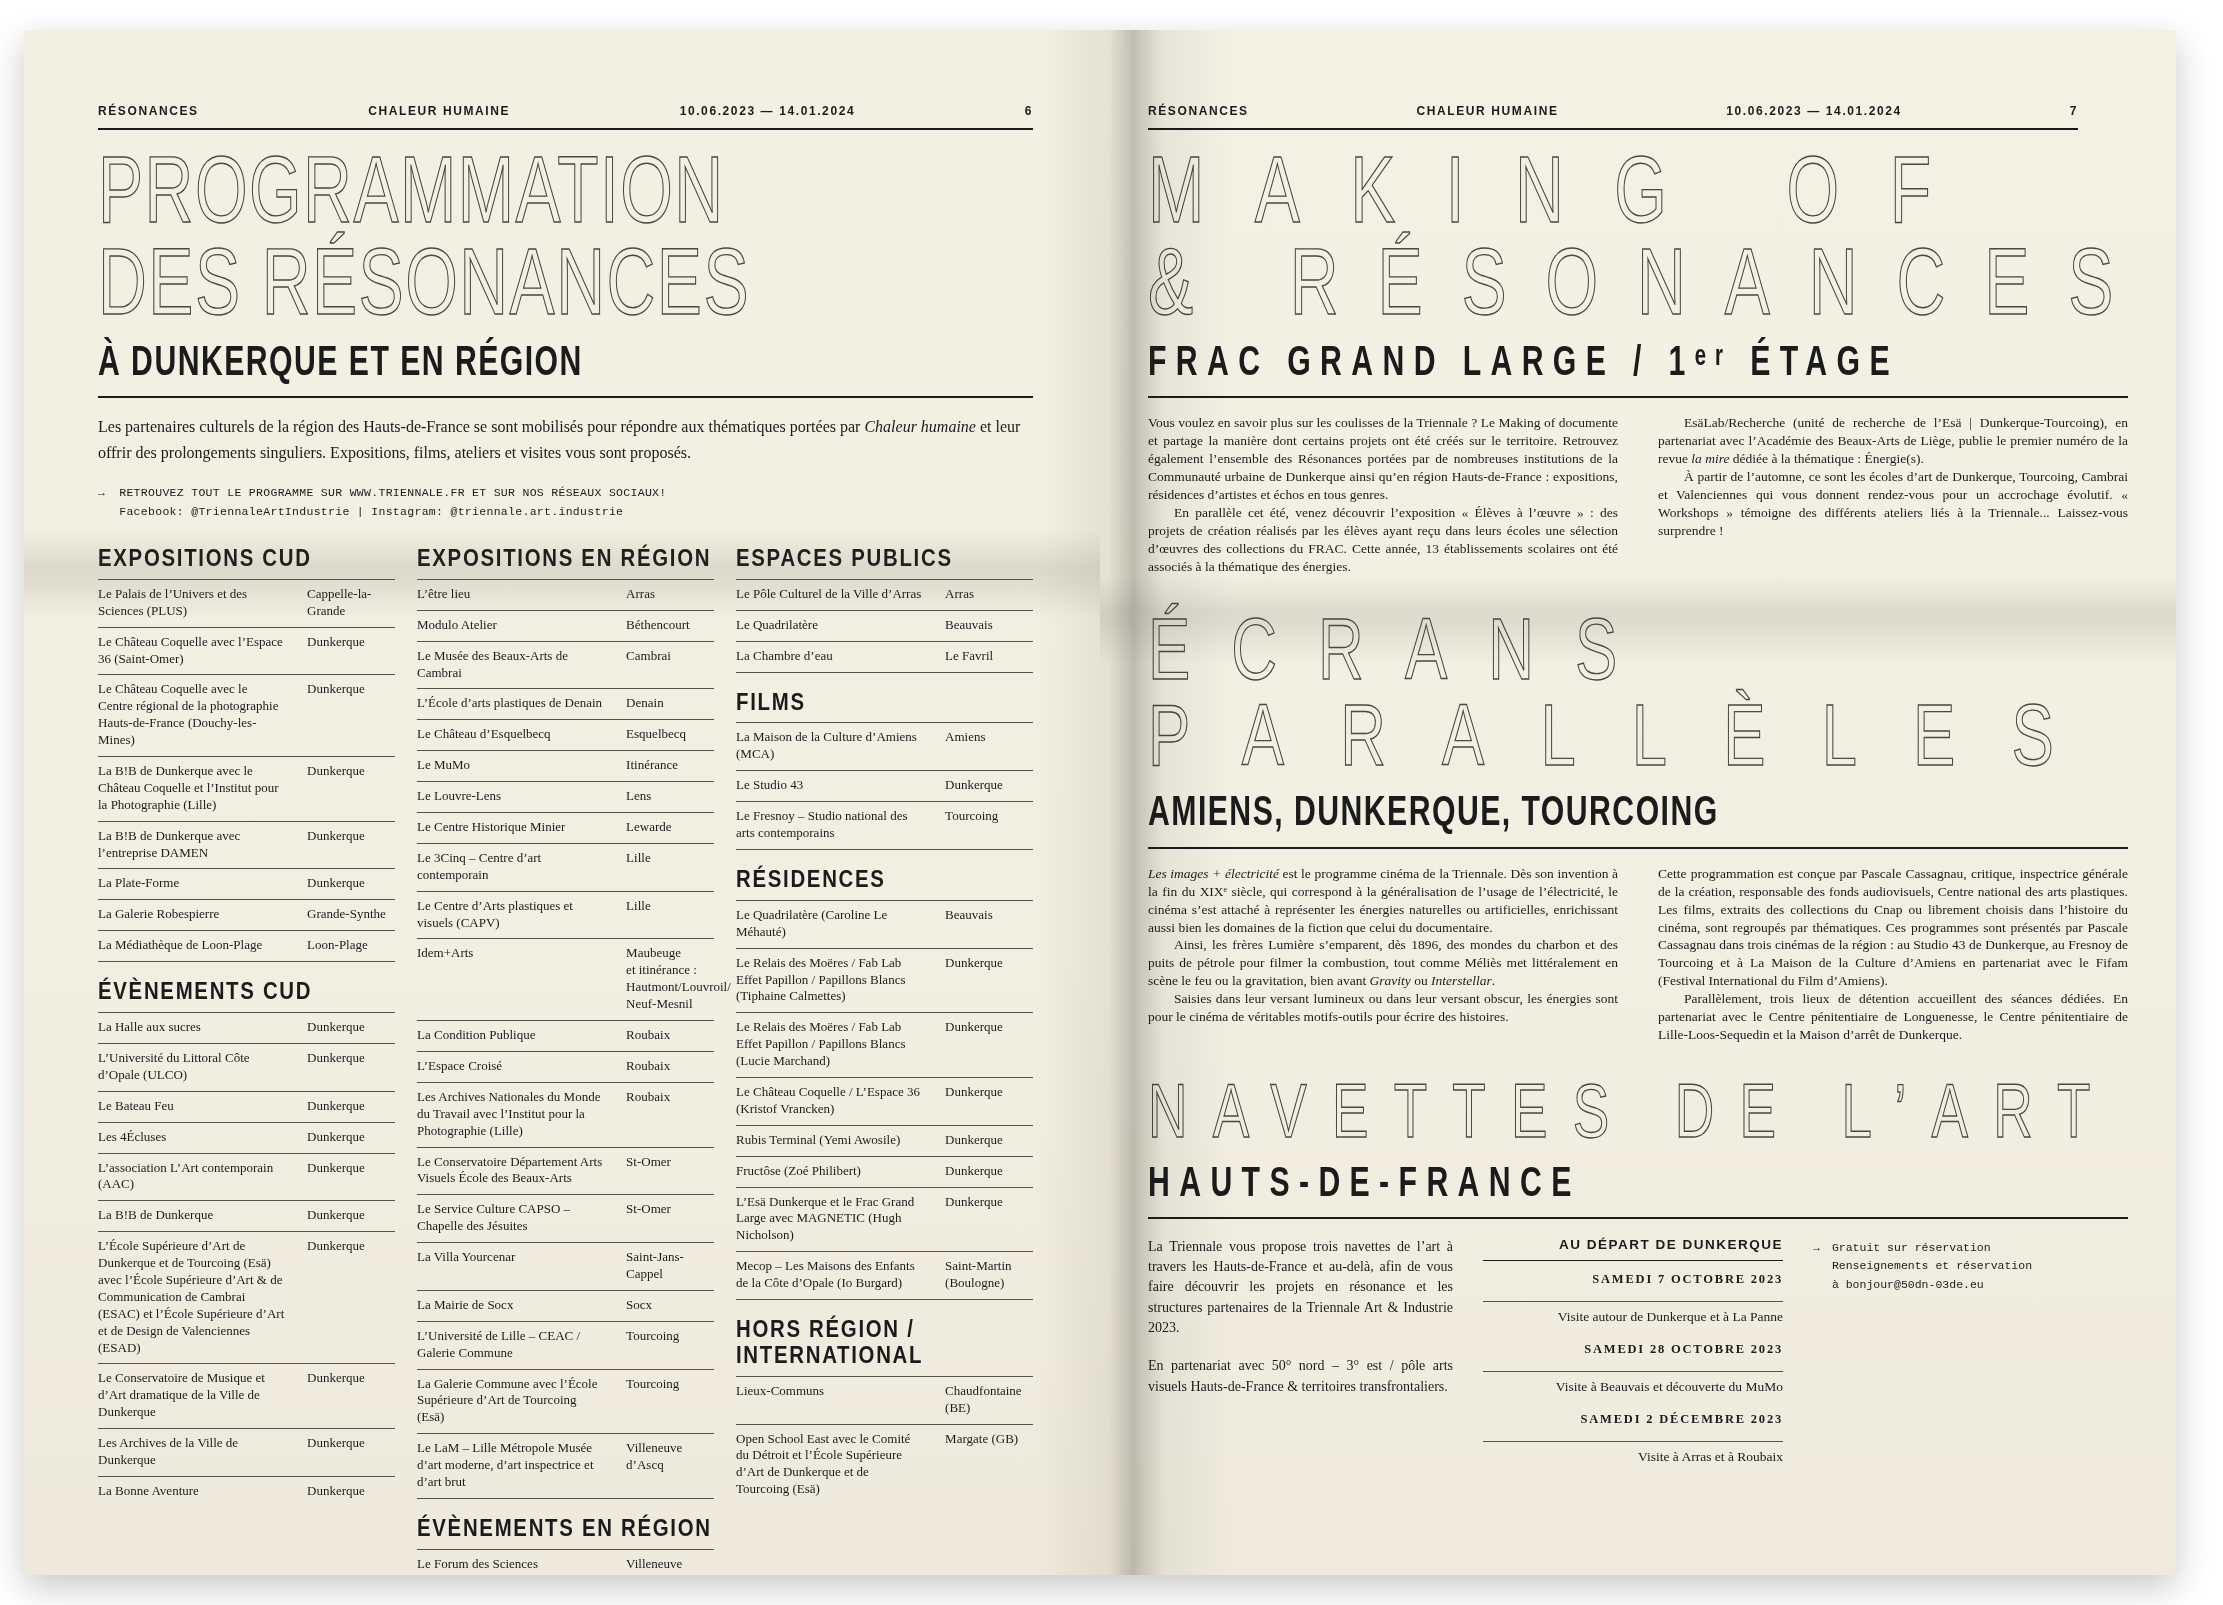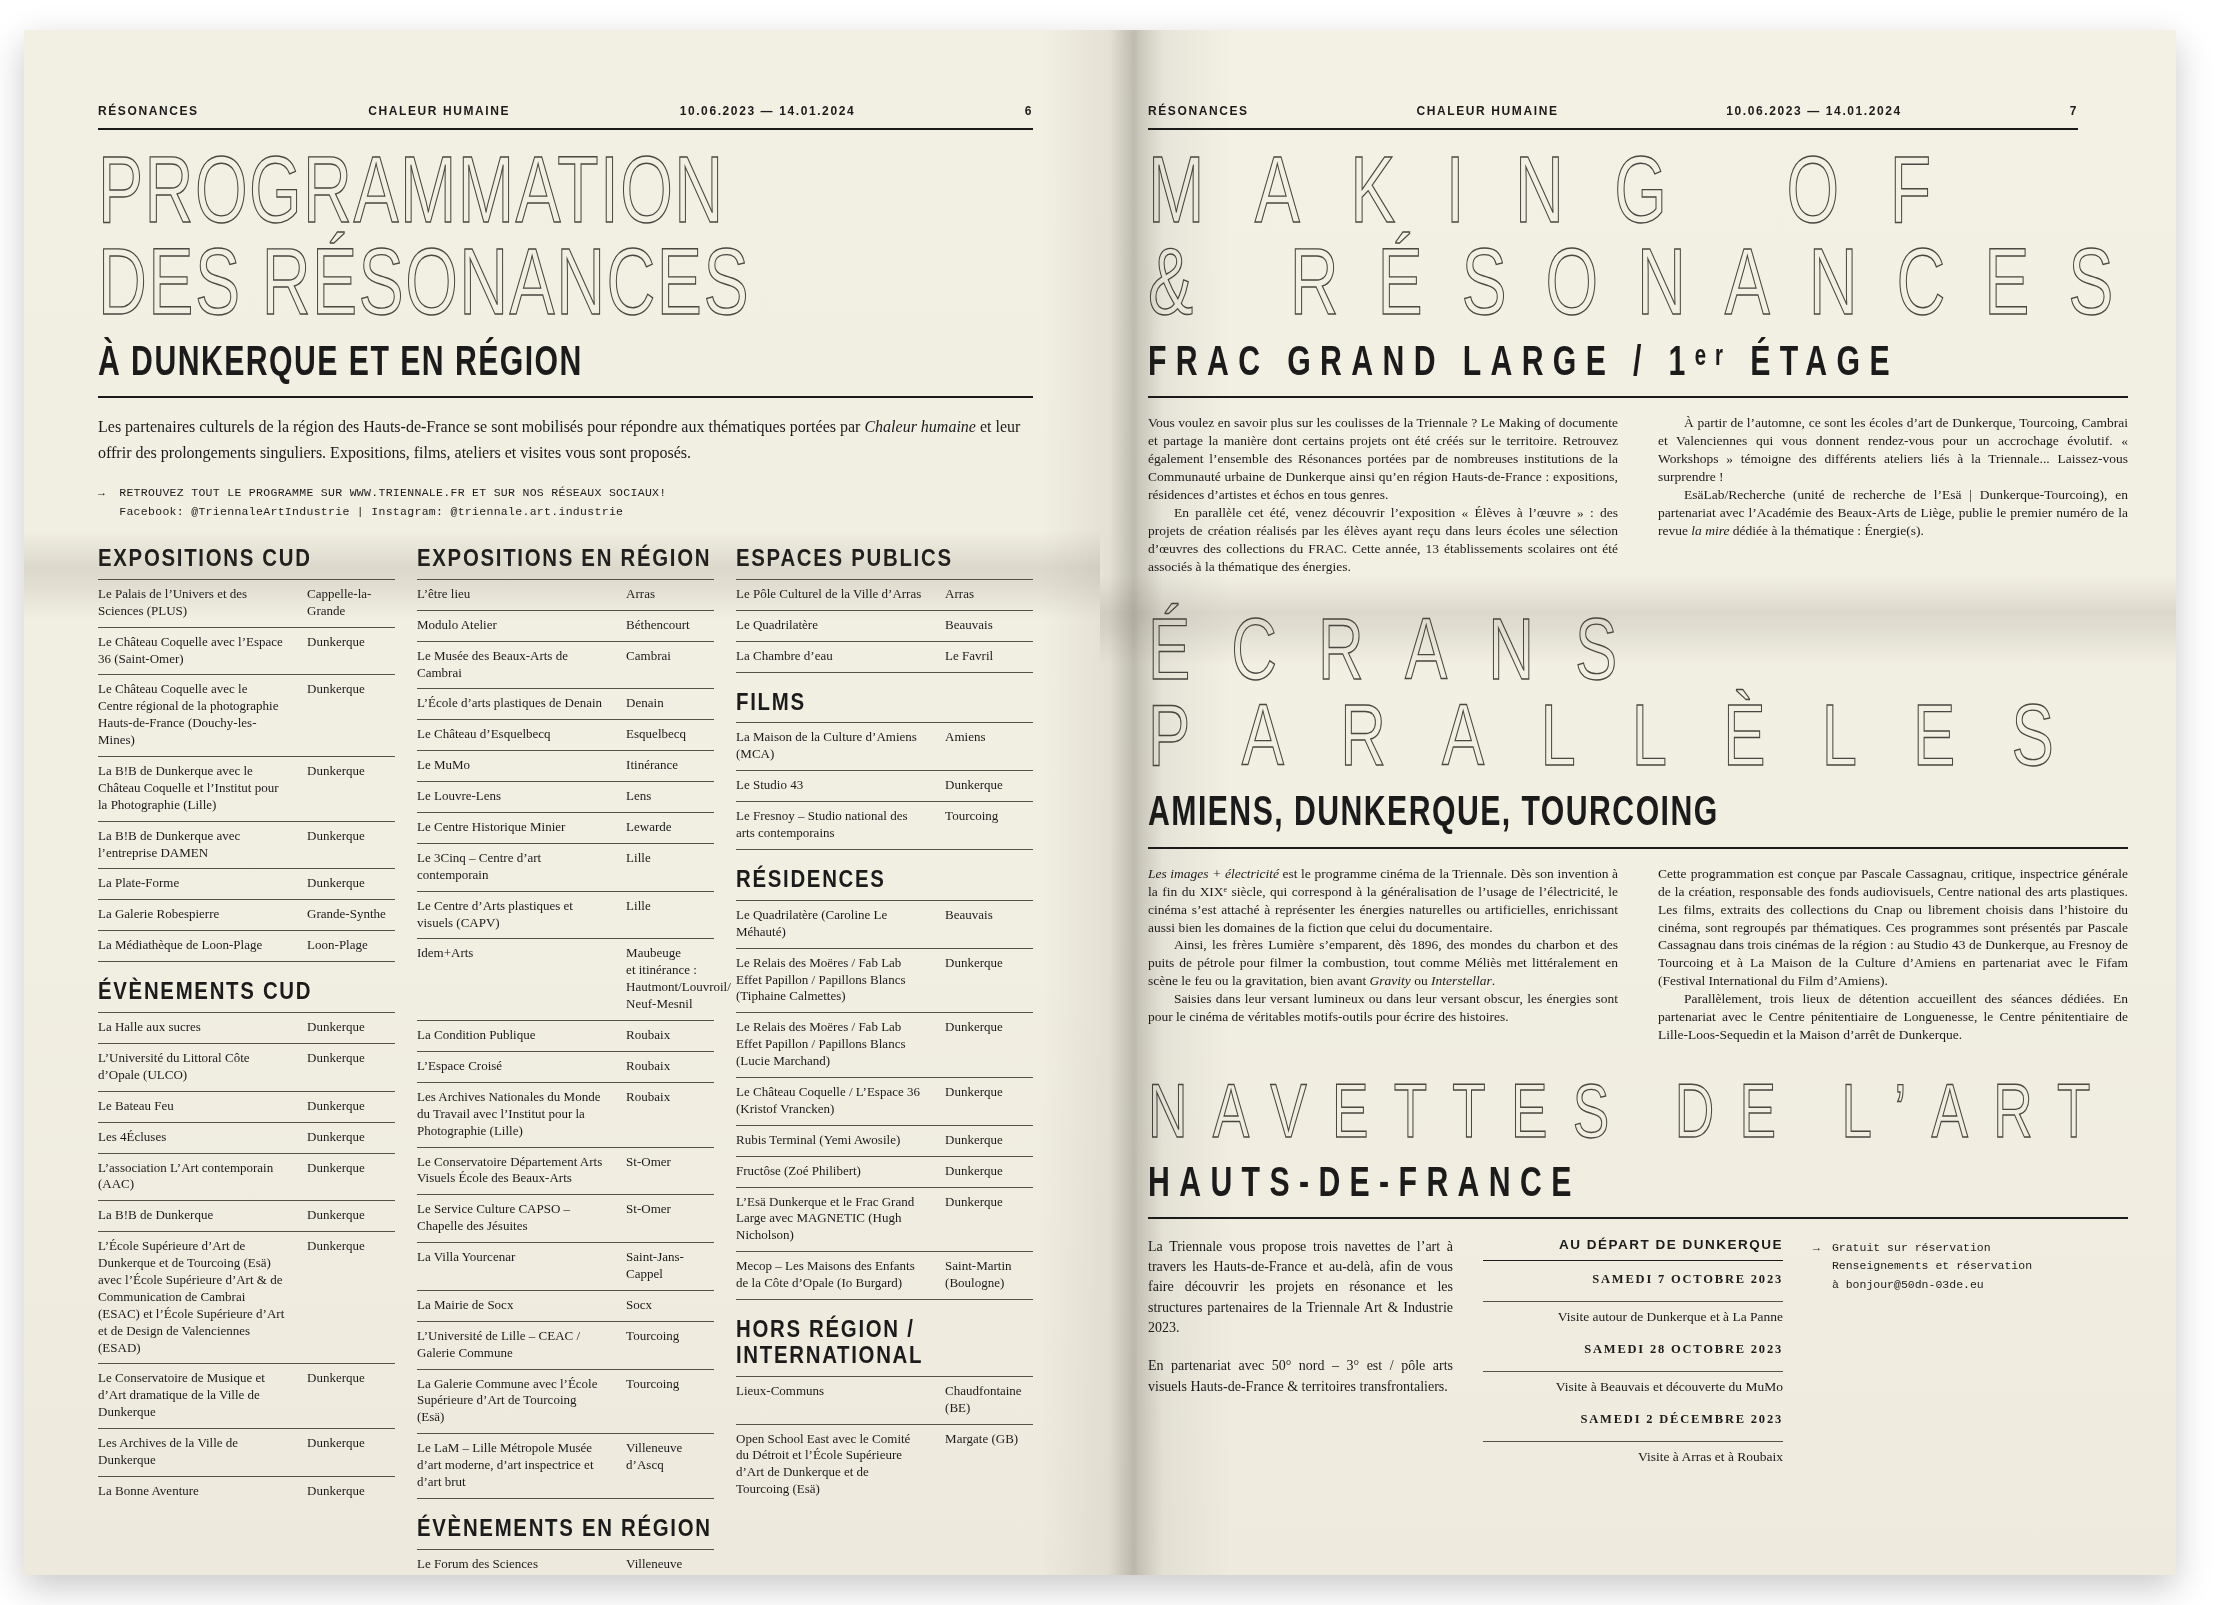--- a/index.html
+++ b/index.html
@@ -516,22 +516,22 @@
         <span class="dl ls-b">&amp; RÉSONANCES</span>
       </h1>
       <h2 class="kicker k-md">FRAC GRAND LARGE / 1ᵉʳ ÉTAGE</h2>
       <div class="rule"></div>
       <div class="cols2">
         <div class="bcol">
           <p>Vous voulez en savoir plus sur les coulisses de la Triennale ? Le Making of documente et partage la manière dont certains projets ont été créés sur le territoire. Retrouvez également l’ensemble des Résonances portées par de nombreuses institutions de la Communauté urbaine de Dunkerque ainsi qu’en région Hauts-de-France : expositions, résidences d’artistes et échos en tous genres.</p>
           <p class="ind">En parallèle cet été, venez découvrir l’exposition « Élèves à l’œuvre » : des projets de création réalisés par les élèves ayant reçu dans leurs écoles une sélection d’œuvres des collections du FRAC. Cette année, 13 établissements scolaires ont été associés à la thématique des énergies.</p>
         </div>
         <div class="bcol">
+          <p class="ind"><span>EsäLab/Recherche (unité de recherche de l’Esä | Dunkerque-Tourcoing), en partenariat avec l’Académie des Beaux-Arts de Liège, publie le premier numéro de la revue </span><i>la mire</i><span> dédiée à la thématique : Énergie(s).</span></p>
           <p class="ind">À partir de l’automne, ce sont les écoles d’art de Dunkerque, Tourcoing, Cambrai et Valenciennes qui vous donnent rendez-vous pour un accrochage évolutif. « Workshops » témoigne des différents ateliers liés à la Triennale... Laissez-vous surprendre !</p>
-          <p class="ind"><span>EsäLab/Recherche (unité de recherche de l’Esä | Dunkerque-Tourcoing), en partenariat avec l’Académie des Beaux-Arts de Liège, publie le premier numéro de la revue </span><i>la mire</i><span> dédiée à la thématique : Énergie(s).</span></p>
         </div>
       </div>
     </div>
 
     <div class="block">
       <h1 class="display">
         <span class="dl dl-ecrans ls-c">ÉCRANS</span>
         <span class="dl dl-ecrans ls-d">PARALLÈLES</span>
       </h1>
       <h2 class="kicker k-sm">AMIENS, DUNKERQUE, TOURCOING</h2>

